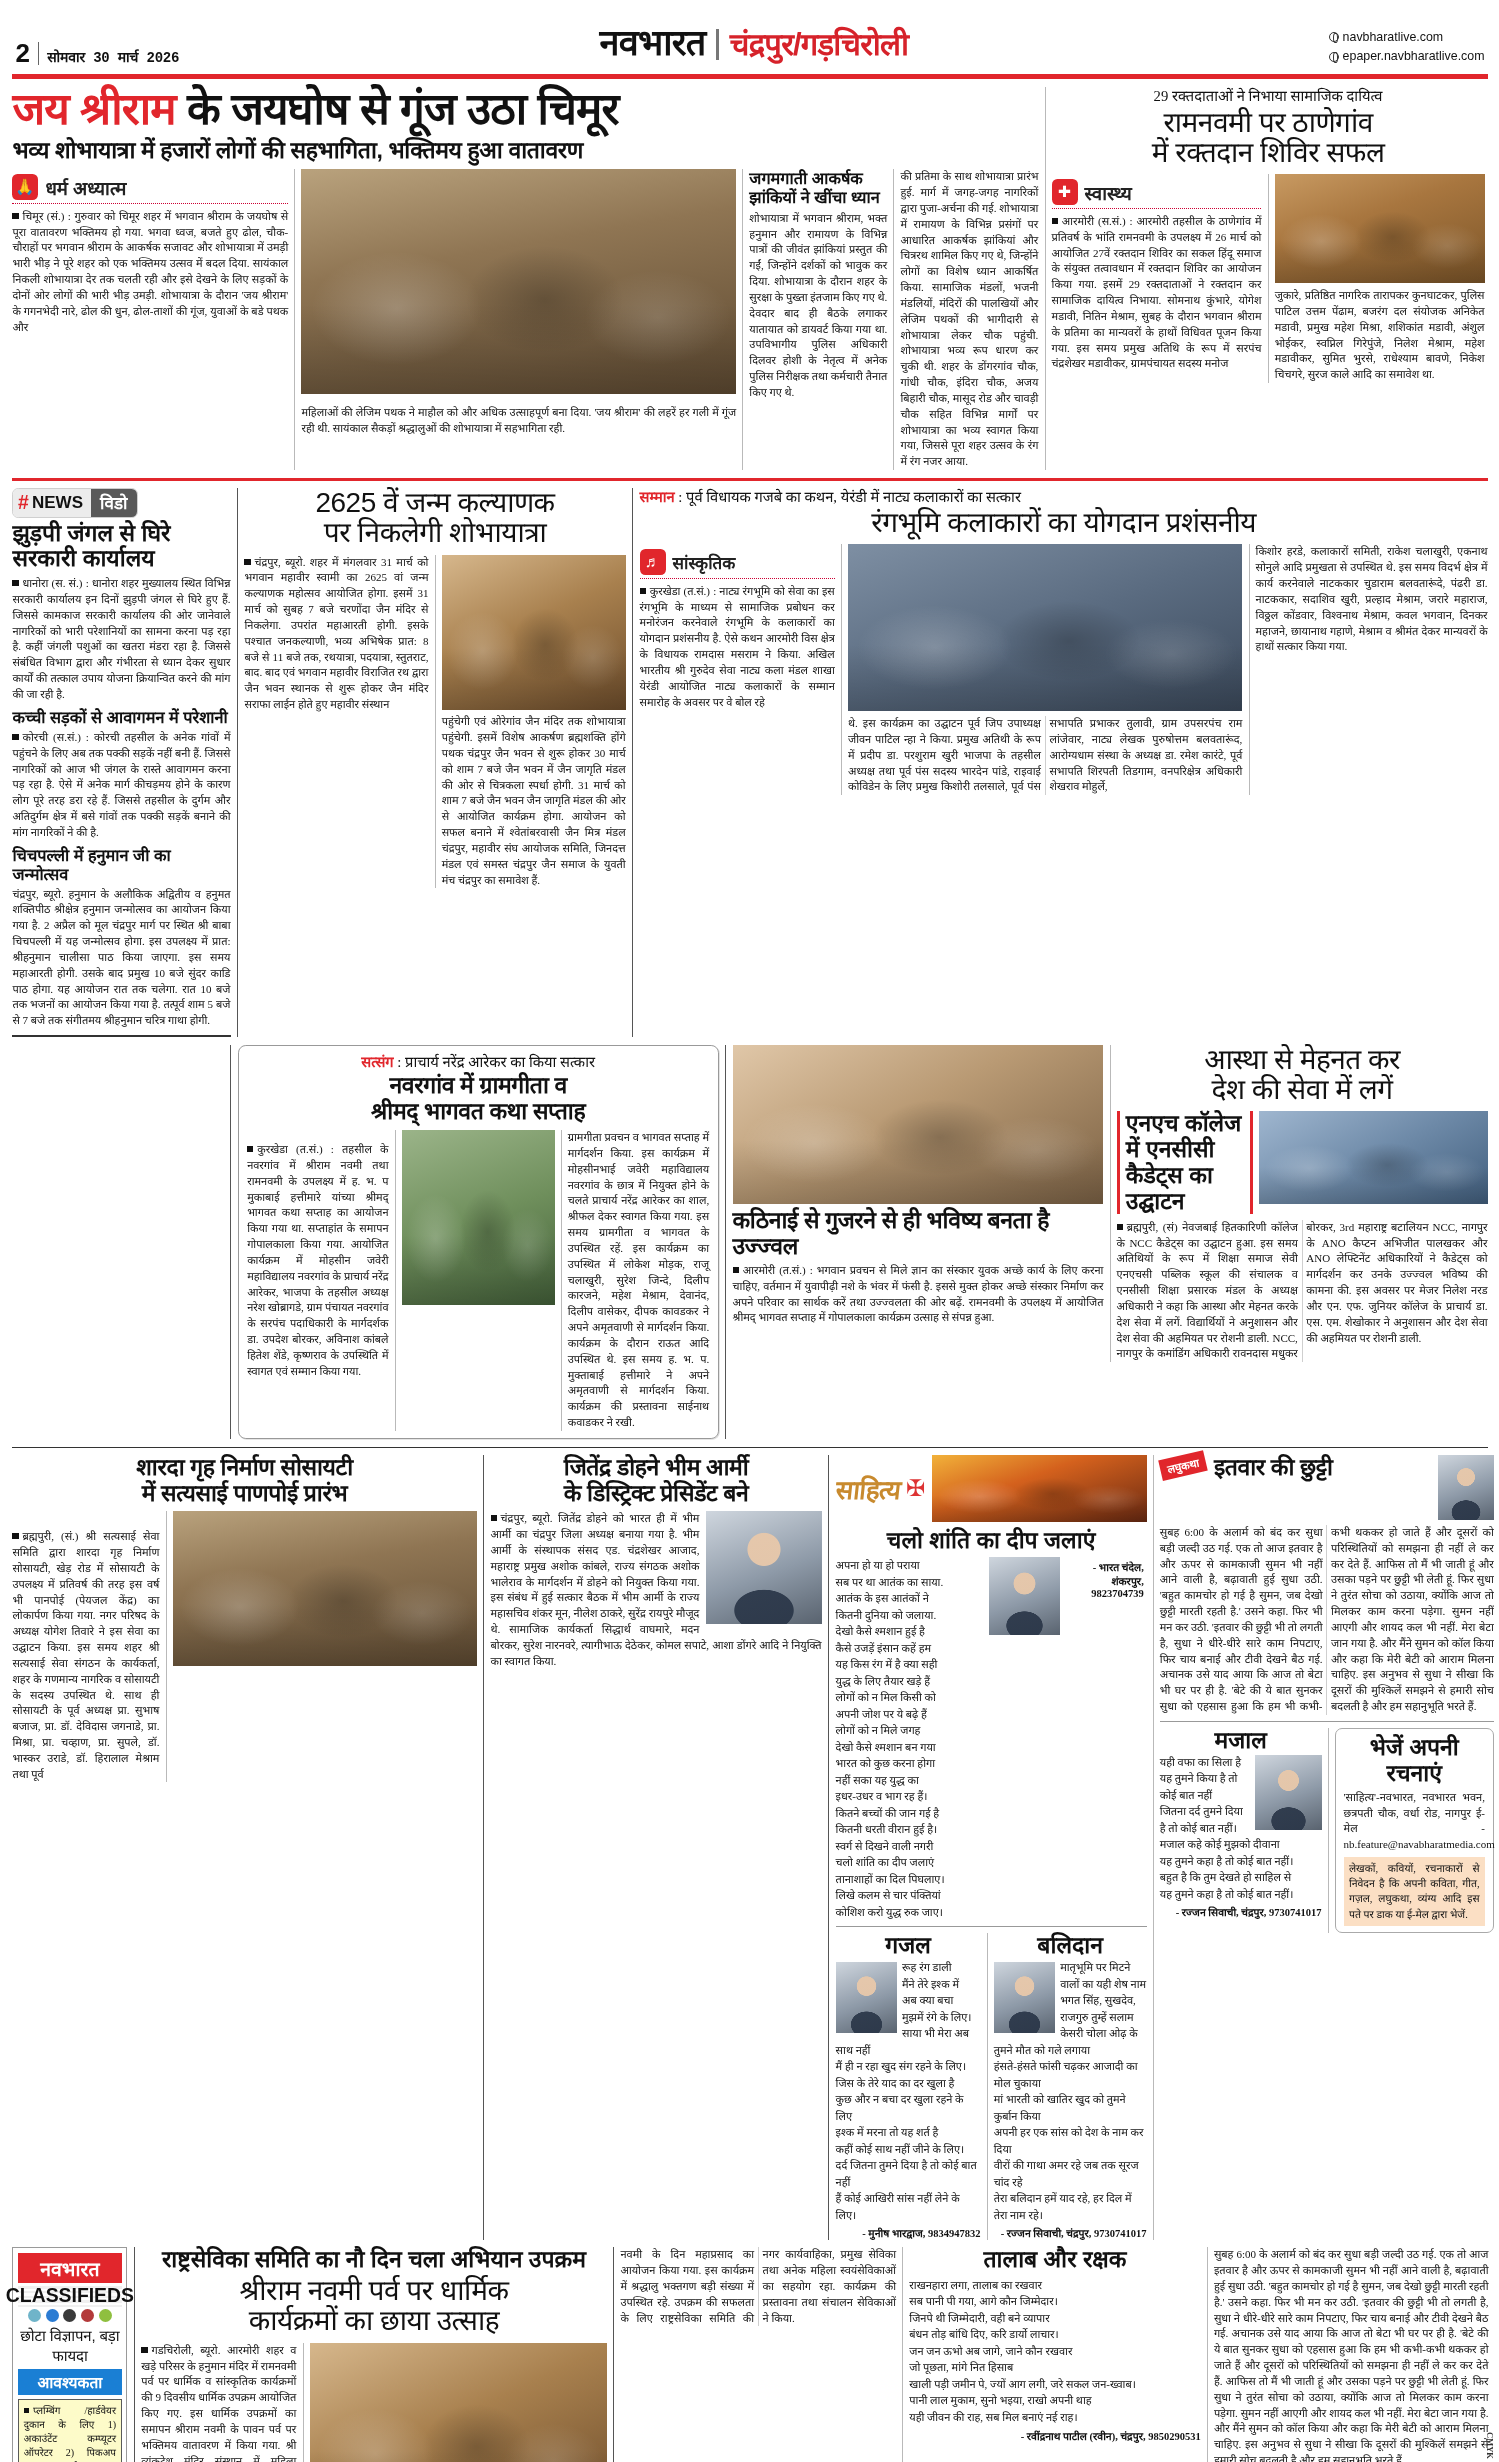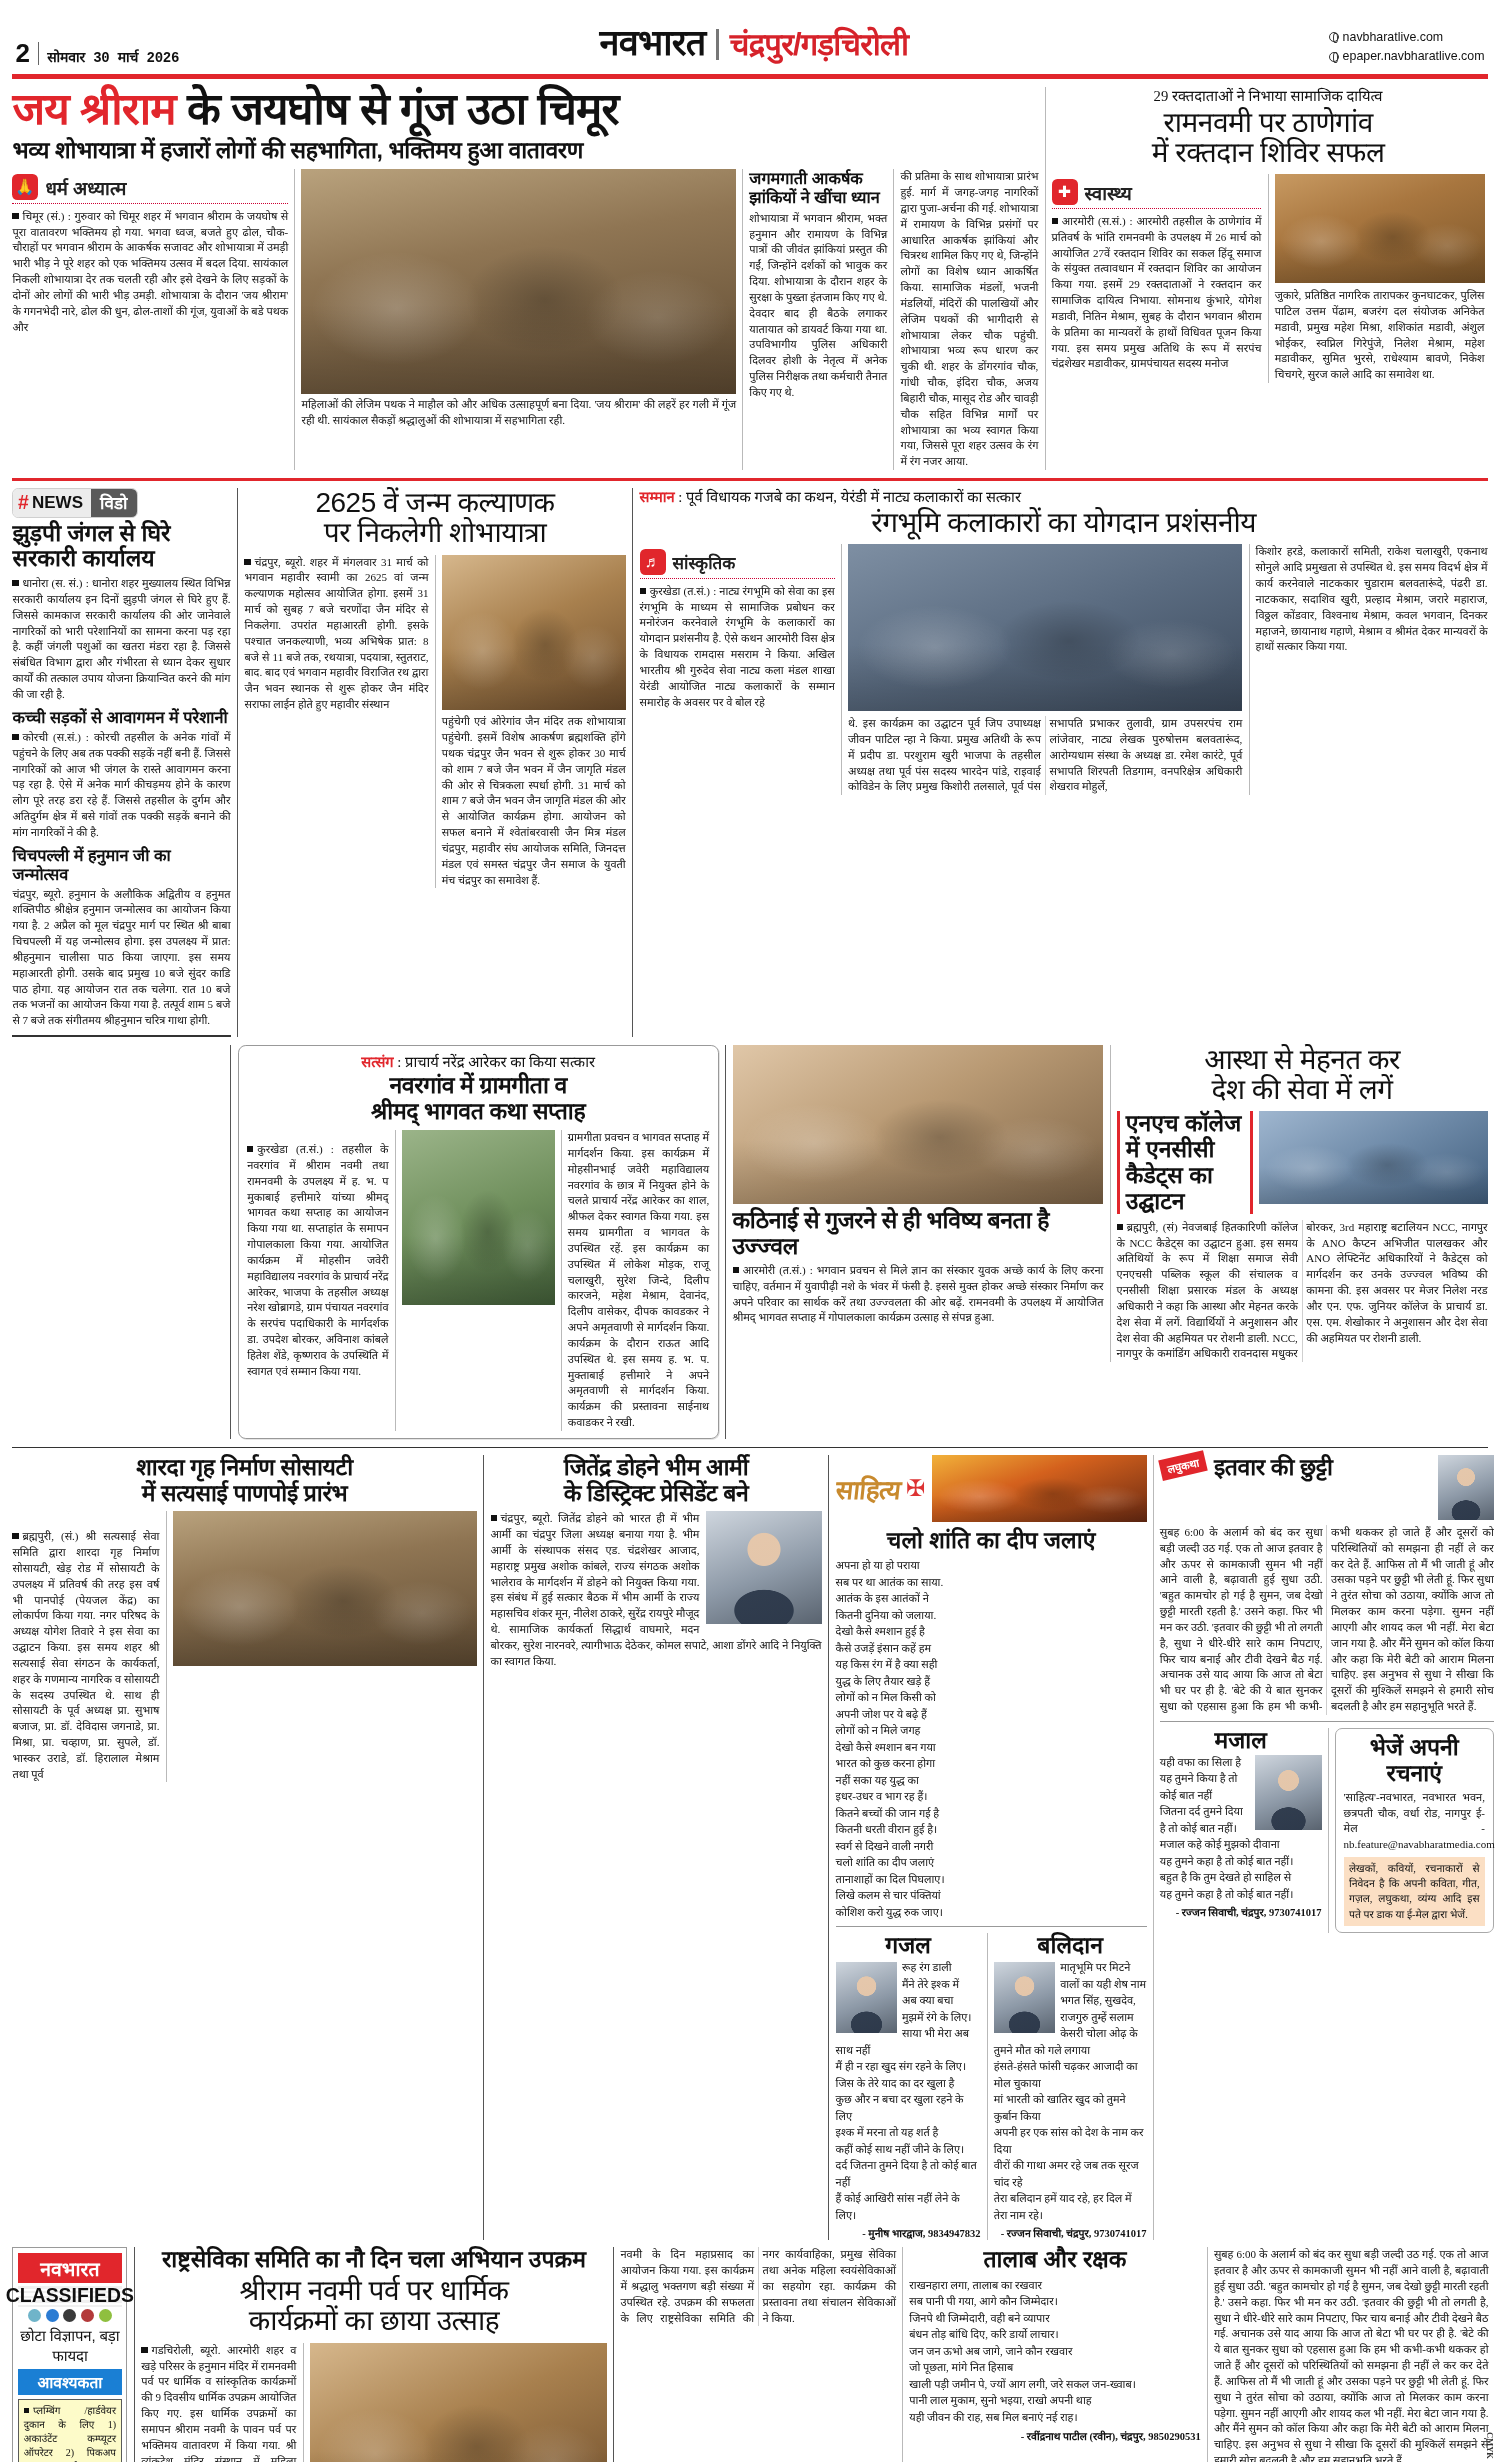--- a/index.html
+++ b/index.html
@@ -159,21 +159,21 @@
           <div class="secbadge">
             <span class="secicon">🙏</span>
             <span class="sectext">धर्म अध्यात्म</span>
           </div>
           <div class="dotrule"></div>
           <div class="bt"><span class="sq"></span><span>चिमूर (सं.) : गुरुवार को चिमूर शहर में भगवान श्रीराम के जयघोष से पूरा वातावरण भक्तिमय हो गया. भगवा ध्वज, बजते हुए ढोल, चौक-चौराहों पर भगवान श्रीराम के आकर्षक सजावट और शोभायात्रा में उमड़ी भारी भीड़ ने पूरे शहर को एक भक्तिमय उत्सव में बदल दिया. सायंकाल निकली शोभायात्रा देर तक चलती रही और इसे देखने के लिए सड़कों के दोनों ओर लोगों की भारी भीड़ उमड़ी. शोभायात्रा के दौरान 'जय श्रीराम' के गगनभेदी नारे, ढोल की धुन, ढोल-ताशों की गूंज, युवाओं के बडे पथक और</span></div>
         </div>
         <div class="rulev"></div>
         <div style="width:435px;">
           <div class="photo crowd" style="height:225px;"></div>
-          <div class="bt" style="margin-top:3px;">महिलाओं की लेजिम पथक ने माहौल को और अधिक उत्साहपूर्ण बना दिया. 'जय श्रीराम' की लहरें हर गली में गूंज रही थी. सायंकाल सैकड़ों श्रद्धालुओं की शोभायात्रा में सहभागिता रही.</div>
+          <div class="bt" style="margin-top:11px;">महिलाओं की लेजिम पथक ने माहौल को और अधिक उत्साहपूर्ण बना दिया. 'जय श्रीराम' की लहरें हर गली में गूंज रही थी. सायंकाल सैकड़ों श्रद्धालुओं की शोभायात्रा में सहभागिता रही.</div>
         </div>
         <div class="rulev"></div>
         <div style="width:138px;">
           <div class="hl-5">जगमगाती आकर्षक झांकियों ने खींचा ध्यान</div>
           <div class="bt" style="margin-top:3.9px;">शोभायात्रा में भगवान श्रीराम, भक्त हनुमान और रामायण के विभिन्न पात्रों की जीवंत झांकियां प्रस्तुत की गईं, जिन्होंने दर्शकों को भावुक कर दिया. शोभायात्रा के दौरान शहर के सुरक्षा के पुख्ता इंतजाम किए गए थे. देवदार बाद ही बैठके लगाकर यातायात को डायवर्ट किया गया था. उपविभागीय पुलिस अधिकारी दिलवर होशी के नेतृत्व में अनेक पुलिस निरीक्षक तथा कर्मचारी तैनात किए गए थे.</div>
         </div>
         <div class="rulev"></div>
         <div style="width:138px;">
           <div class="bt">की प्रतिमा के साथ शोभायात्रा प्रारंभ हुई. मार्ग में जगह-जगह नागरिकों द्वारा पुजा-अर्चना की गई. शोभायात्रा में रामायण के विभिन्न प्रसंगों पर आधारित आकर्षक झांकियां और चित्ररथ शामिल किए गए थे, जिन्होंने लोगों का विशेष ध्यान आकर्षित किया. सामाजिक मंडलों, भजनी मंडलियों, मंदिरों की पालखियों और लेजिम पथकों की भागीदारी से शोभायात्रा लेकर चौक पहुंची. शोभायात्रा भव्य रूप धारण कर चुकी थी. शहर के डोंगरगांव चौक, गांधी चौक, इंदिरा चौक, अजय बिहारी चौक, मासूद रोड और चावड़ी चौक सहित विभिन्न मार्गों पर शोभायात्रा का भव्य स्वागत किया गया, जिससे पूरा शहर उत्सव के रंग में रंग नजर आया.</div>
         </div>
@@ -385,20 +385,24 @@
 नहीं सका यह युद्ध का
 इधर-उधर व भाग रह हैं।
 कितने बच्चों की जान गई है
 कितनी धरती वीरान हुई है।
 स्वर्ग से दिखने वाली नगरी
 चलो शांति का दीप जलाएं
 तानाशाहों का दिल पिघलाए।
 लिखे कलम से चार पंक्तियां
 कोशिश करो युद्ध रुक जाए।</div>
             </div>
+            <div style="width:155px;margin-left:6.2px;">
+              <div class="portrait" style="width:71px;height:78px;float:left;margin:0 6.2px 3.1px 0;"></div>
+              <div class="byline">- भारत चंदेल, शंकरपुर, 9823704739</div>
+            </div>
           </div>
           <div class="thinrule" style="height:0.8px;background:#999;margin:6.2px 0;"></div>
           <div class="cols">
             <div style="width:147px;">
               <div class="hl-4 center">गजल</div>
               <div class="portrait" style="width:61px;height:71px;float:left;margin:3.1px 5.4px 2.3px 0;"></div>
               <div class="poem" style="white-space:pre-line;">रूह रंग डाली
 मैंने तेरे इश्क में
 अब क्या बचा
 मुझमें रंगे के लिए।

